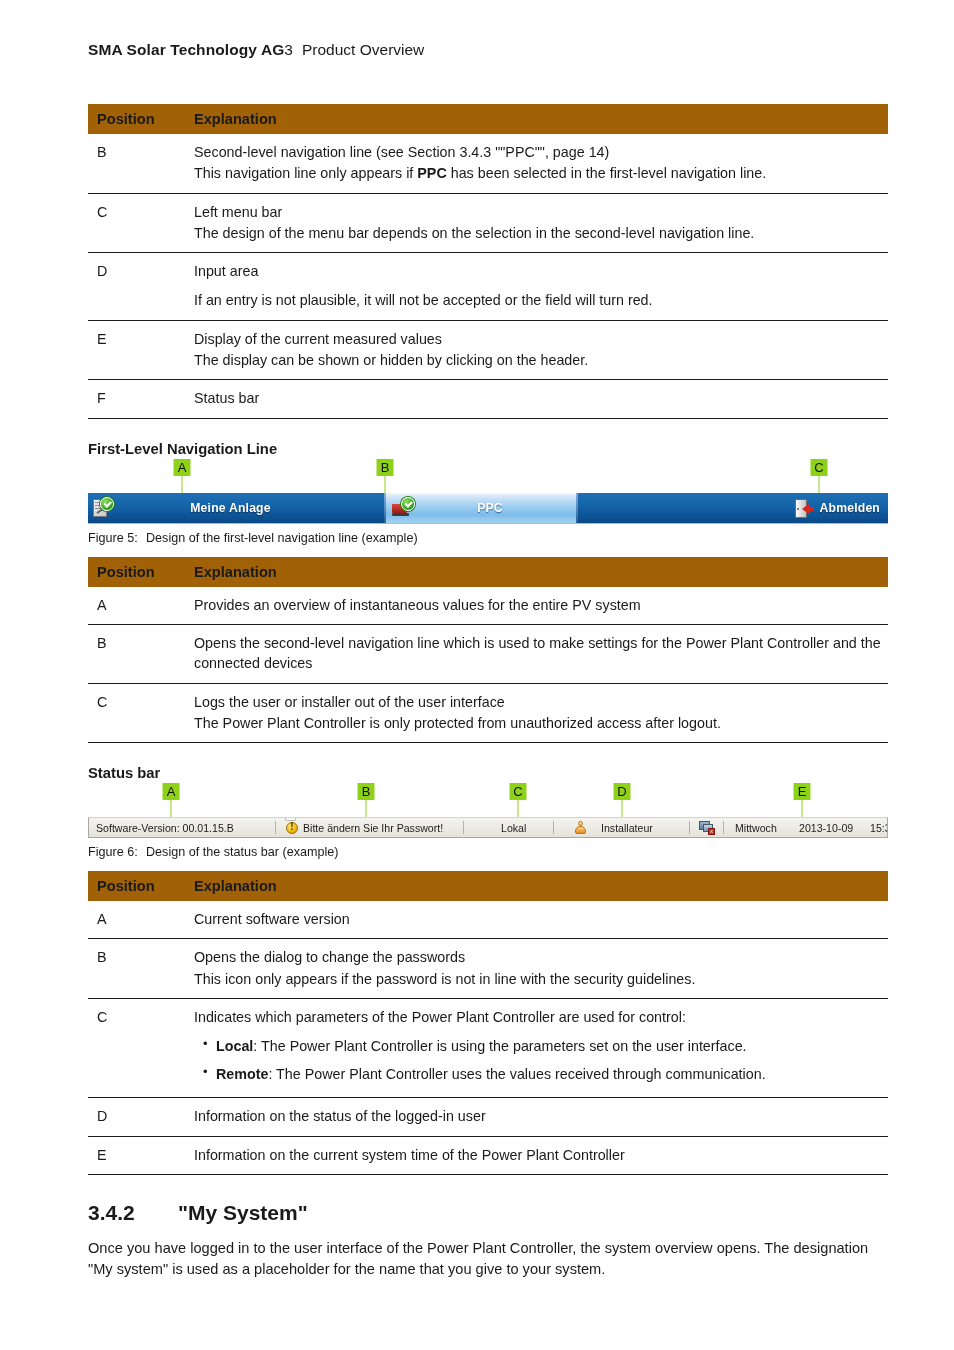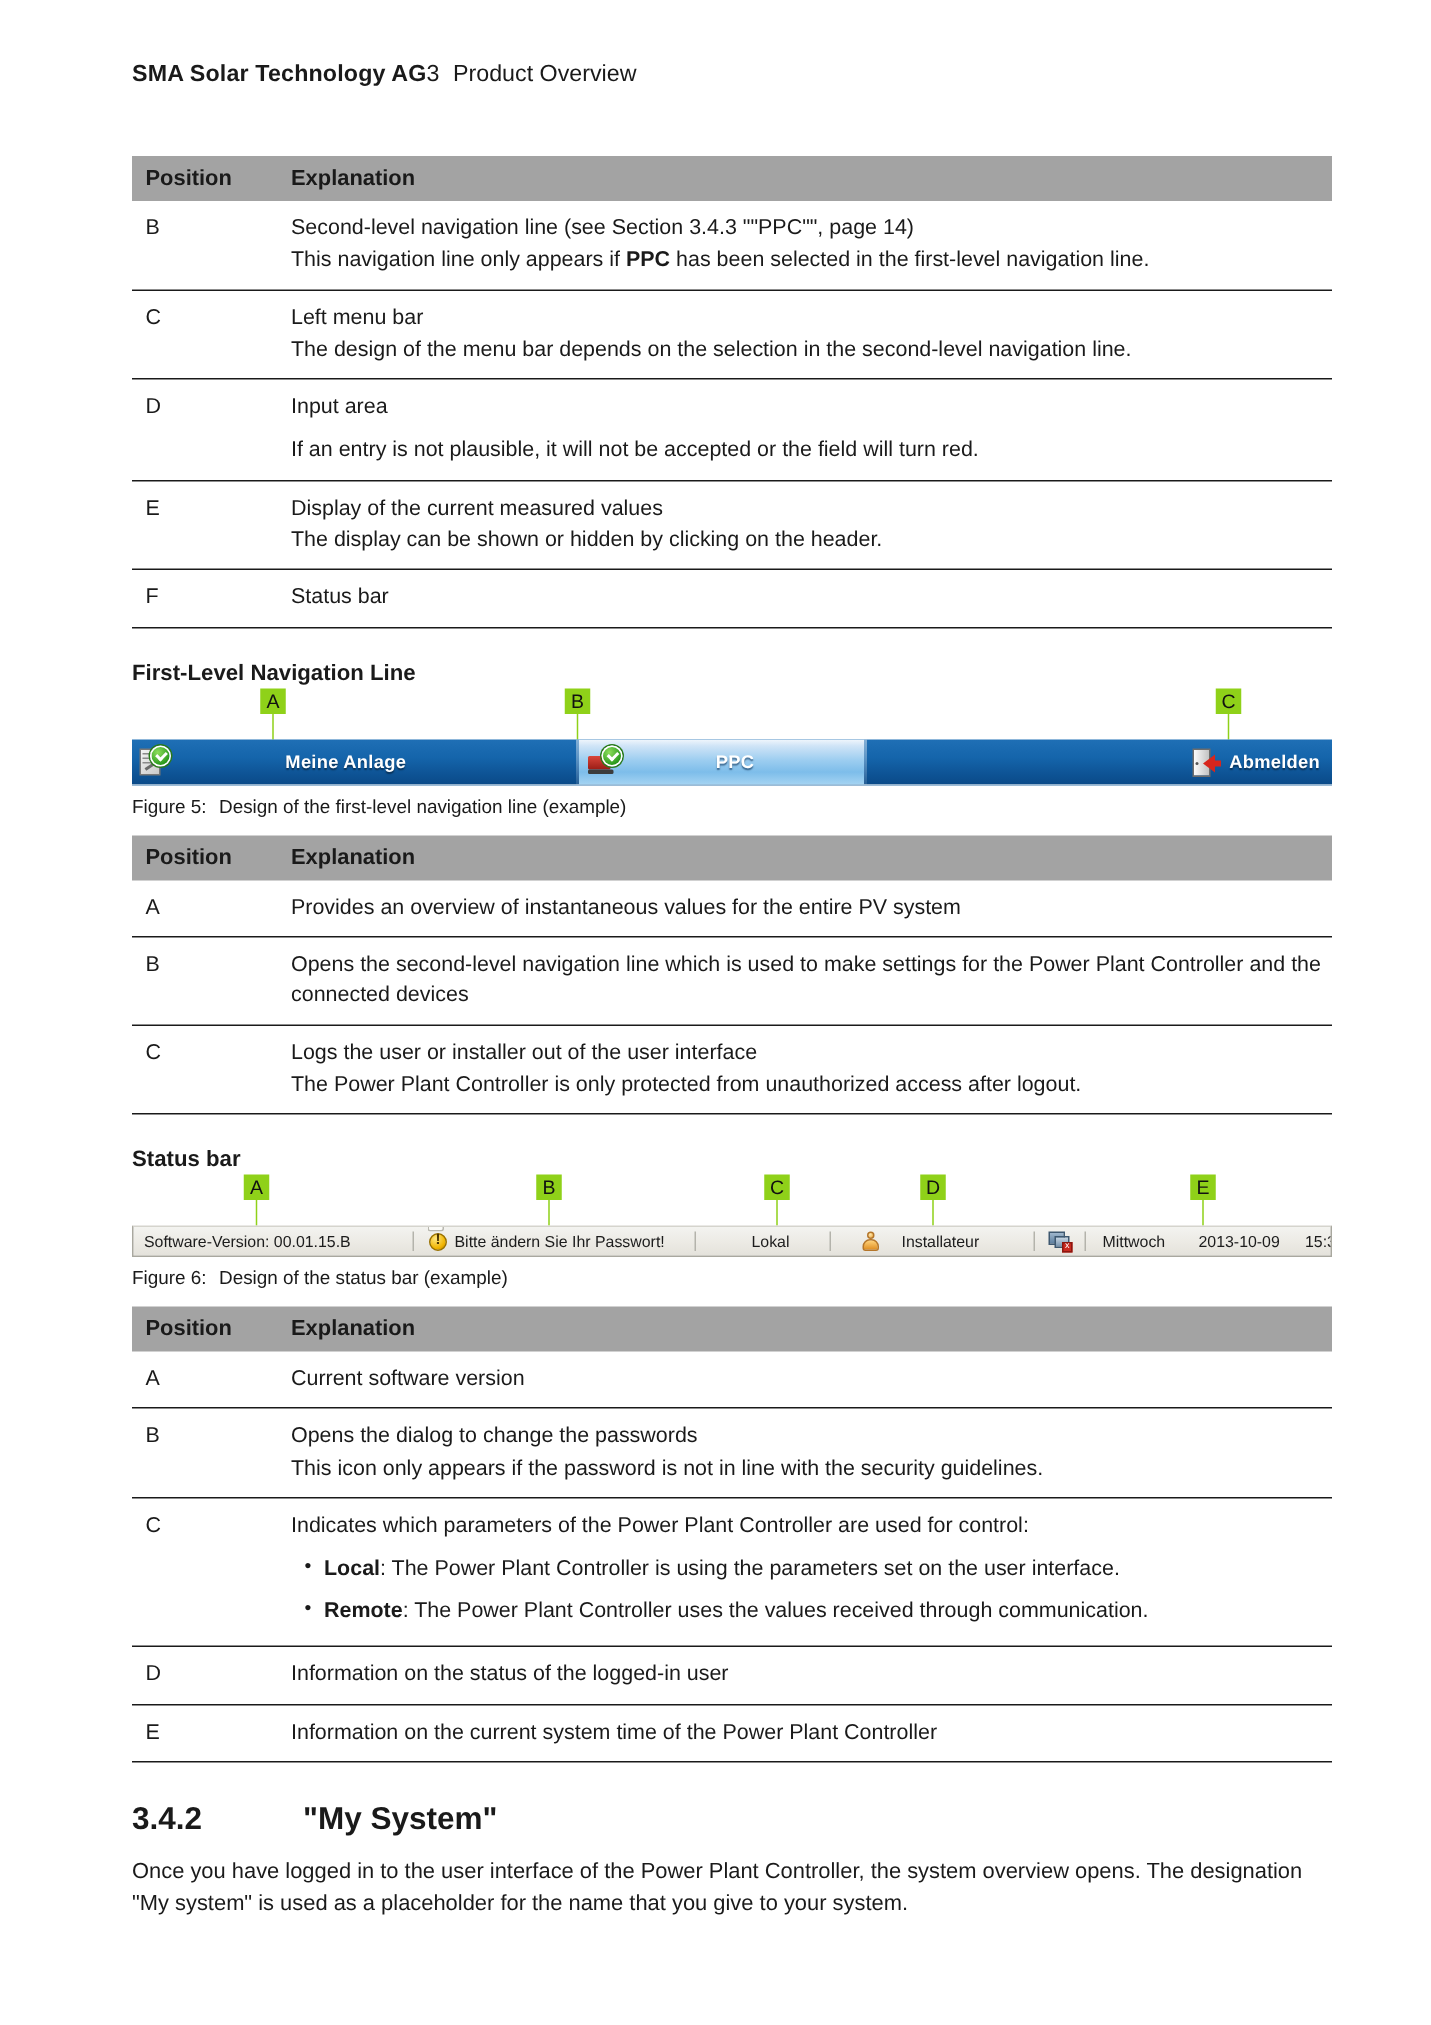--- a/index.html
+++ b/index.html
@@ -44,21 +44,21 @@
   }
 
   
   table.pos-table {
     width: 800px;
     border-collapse: collapse;
     font-size: 14.3px;
     margin: 0;
   }
   table.pos-table thead th {
-    background: #a3a3a3;
+    background: #a16207;
     text-align: left;
     font-weight: bold;
     font-size: 14.6px;
     padding: 7px 0 7px 0;
     border: none;
   }
   table.pos-table thead th.c1 { width: 96px; padding-left: 9px; }
   table.pos-table thead th.c2 { padding-left: 10px; }
   table.pos-table tbody td {
     vertical-align: top;
@@ -331,21 +331,20 @@
     color: #fff; font-size: 6px; line-height: 5px; text-align: center;
     font-family: "Liberation Sans", sans-serif;
   }
 
   
   h2.sec {
     font-size: 21px;
     font-weight: bold;
     margin: 0;
     display: flex;
-    gap: 24px;
   }
   h2.sec .num { flex: 0 0 90px; }
   p.body {
     font-size: 14.6px;
     line-height: 1.45;
     margin: 13px 0 0 0;
     text-align: left;
   }
 
   

